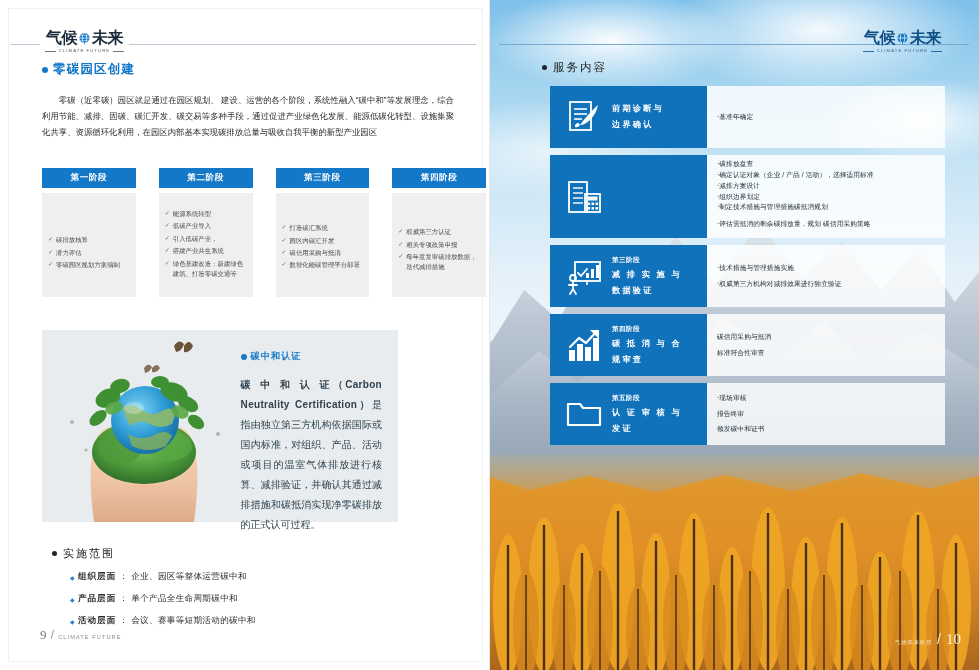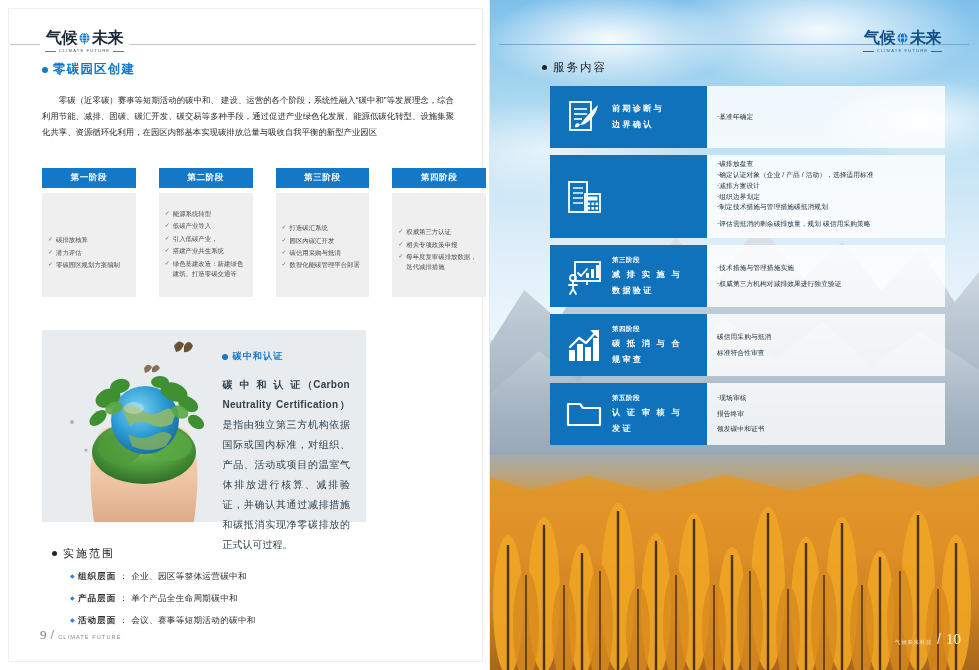--- a/index.html
+++ b/index.html
@@ -71,21 +71,21 @@
   .stage-body.c1 { padding-top: 26px; }
   .stage-body.c3 { padding-top: 14px; }
   .stage-body.c4 { padding-top: 20px; }
   .stage-item {
     display: flex; gap: 3px; align-items: flex-start;
     font-size: 6.4px; line-height: 1.55; color: #4a4a4a; margin-bottom: 2.5px;
   }
   .tick { color: #6a6a6a; font-size: 6px; line-height: 1.6; flex: 0 0 auto; }
 
   
-  .photo-cert { position: absolute; left: 42px; top: 330px; width: 324px; height: 192px; display: flex; }
+  .photo-cert { position: absolute; left: 42px; top: 330px; width: 356px; height: 192px; display: flex; }
   .photo {
     width: 205px; height: 192px;
     background: linear-gradient(160deg,#eceef0 0%,#e4e7ea 60%,#dfe3e6 100%);
     position: relative; overflow: hidden;
   }
   .cert-panel {
     width: 187px; height: 192px; background: #e9ecee;
     padding: 20px 16px 10px 14px;
   }
   .cert-title {
@@ -100,21 +100,21 @@
 
   
   .scope-heading {
     position: absolute; left: 52px; top: 546px;
     font-size: 11px; color: #222; letter-spacing: 2px;
     display: flex; align-items: center; gap: 6px;
   }
   .dot-dark { width: 5px; height: 5px; border-radius: 50%; background: #222; display: inline-block; }
   .scope-list { position: absolute; left: 70px; top: 571px; width: 380px; }
   .scope-item {
-    display: flex; align-items: center; gap: 3px;
+    display: flex; align-items: flex-end; gap: 3px;
     font-size: 8.6px; color: #2b2b2b; margin-bottom: 10px; letter-spacing: 0.3px;
   }
   .scope-mark { color: #2f7fd0; font-size: 6px; position: relative; top: -2px; }
   .scope-key { font-weight: bold; letter-spacing: 1px; }
 
   .footer-left { position: absolute; left: 40px; top: 627px; display: flex; align-items: baseline; gap: 4px; }
   .pnum { font-size: 13px; color: #777; font-family: "Liberation Serif", serif; }
   .pslash { font-size: 13px; color: #9a9a9a; }
   .pbrand { font-size: 5.6px; color: #8b8b8b; letter-spacing: 1.1px; }
 
@@ -218,21 +218,21 @@
         </div>
         <div class="logo-sub">CLIMATE FUTURE</div>
       </div>
     </div>
 
     <div class="sec-heading">
       <span class="dot-blue"></span>
       <span>零碳园区创建</span>
     </div>
 
-    <p class="body-para">零碳（近零碳）赛事等短期活动的碳中和、 建设、运营的各个阶段，系统性融入“碳中和”等发展理念，综合利用节能、减排、固碳、碳汇开发、碳交易等多种手段，通过促进产业绿色化发展、能源低碳化转型、设施集聚化共享、资源循环化利用，在园区内部基本实现碳排放总量与吸收自我平衡的新型产业园区</p>
+    <p class="body-para">零碳（近零碳）园区就是通过在园区规划、 建设、运营的各个阶段，系统性融入“碳中和”等发展理念，综合利用节能、减排、固碳、碳汇开发、碳交易等多种手段，通过促进产业绿色化发展、能源低碳化转型、设施集聚化共享、资源循环化利用，在园区内部基本实现碳排放总量与吸收自我平衡的新型产业园区</p>
 
     <div class="stages">
 
       <div class="stage-col">
         <div class="stage-head">第一阶段</div>
         <div class="stage-body c1">
           <div class="stage-item">
               <span class="tick">✓</span>
               <span>碳排放核算</span>
             </div>

